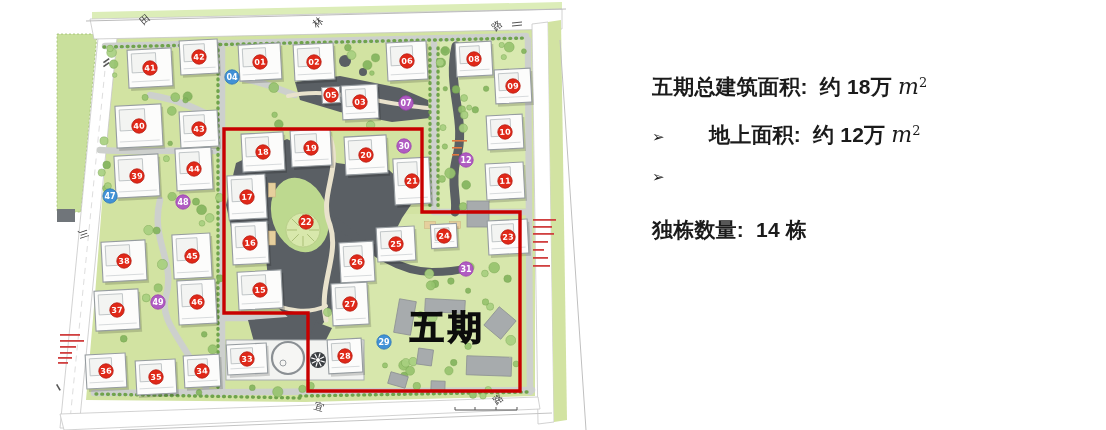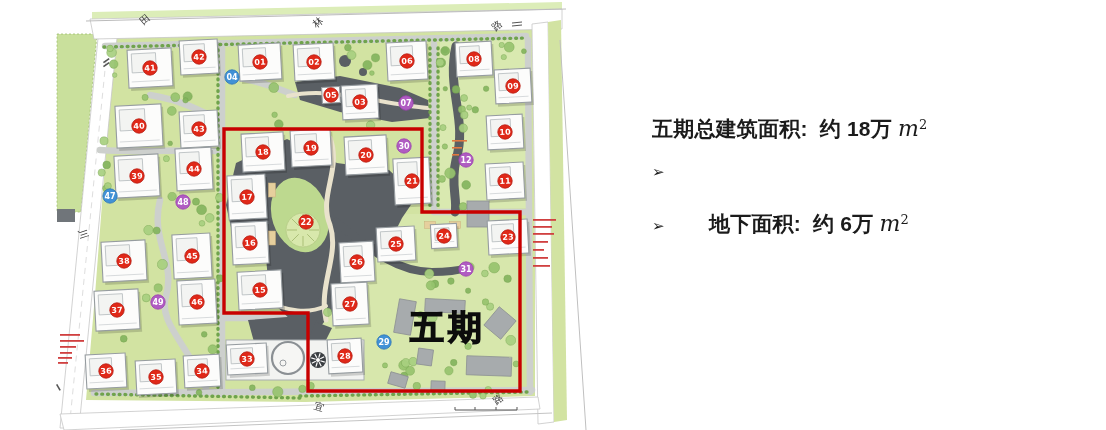--- a/index.html
+++ b/index.html
@@ -1,19 +1,19 @@
 <!DOCTYPE html>
 <html><head>
 <meta charset="utf-8">
 <style>
   html,body{margin:0;padding:0;background:#fff;}
   body{width:1106px;height:430px;font-family:"Liberation Sans",sans-serif;}
   .slide{position:relative;width:1106px;height:430px;background:#fff;overflow:hidden;}
   #site-map{position:absolute;left:0;top:0;}
-  .panel{position:absolute;left:652px;top:73px;width:446px;margin-top:42px;}
+  .panel{position:absolute;left:652px;top:73px;width:446px;}
   .line{display:flex;align-items:baseline;height:47.5px;font-size:21px;font-weight:600;
         color:#1b1b1b;white-space:pre-wrap;letter-spacing:0.2px;}
   .bullet{width:57px;flex:0 0 57px;font-size:15px;font-weight:400;color:#1b1b1b;}
   .ptext{white-space:pre-wrap;}
   .m2 i{font-family:"DejaVu Serif",serif;font-style:italic;font-size:22px;font-weight:500;}
   .m2 sup{font-family:"DejaVu Serif",serif;font-size:13px;font-weight:500;vertical-align:7px;line-height:0;}
 </style>
 </head>
 <body>
 
@@ -563,16 +563,17 @@
       <g>
         <path d="M 455,410 H 517" stroke="#555" stroke-width="1" fill="none"></path>
         <line x1="455" y1="407" x2="455" y2="410" stroke="#555" stroke-width="1"></line>
         <line x1="475" y1="407" x2="475" y2="410" stroke="#555" stroke-width="1"></line>
         <line x1="496" y1="407" x2="496" y2="410" stroke="#555" stroke-width="1"></line>
         <line x1="517" y1="407" x2="517" y2="410" stroke="#555" stroke-width="1"></line>
       </g>
     </svg>
   <div class="panel" id="info-panel">
       <div class="line"><span class="ptext">五期总建筑面积:  约 18万 <span class="m2"><i>m</i><sup>2</sup></span></span></div>
+      <div class="line"><span class="bullet">➢</span><span class="ptext">地上面积:  约 12万 <span class="m2"><i>m</i><sup>2</sup></span></span></div>
       <div class="line"><span class="bullet">➢</span></div>
-      <div class="line"><span class="bullet">➢</span><span class="ptext">地下面积:  约 6万 <span class="m2"><i>m</i><sup>2</sup></span></span></div>
+      <div class="line"><span class="ptext">独栋数量:  14 栋</span></div>
     </div>
 </div>
 
 </body></html>

